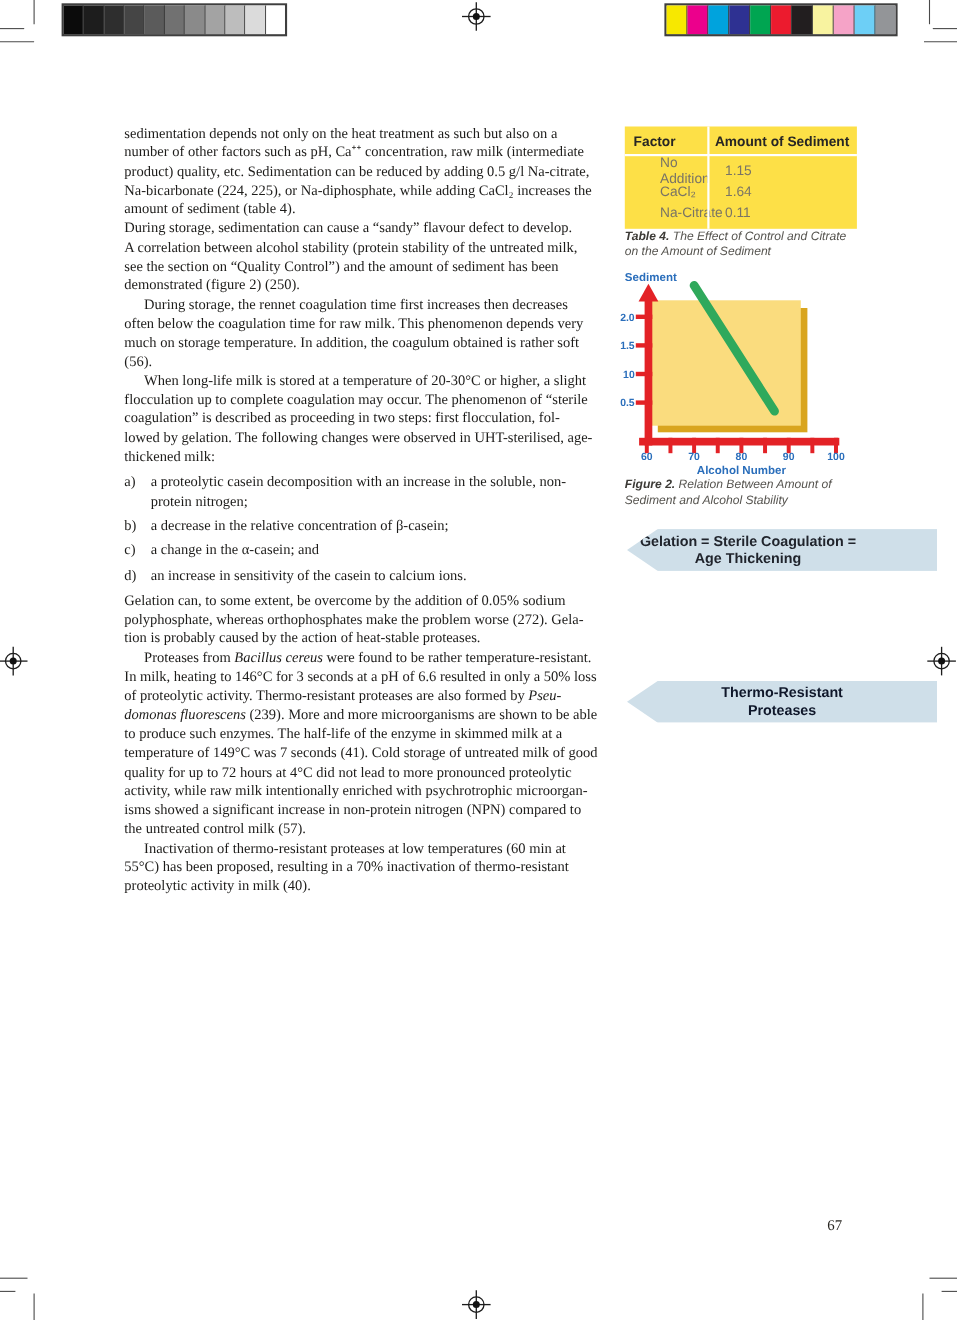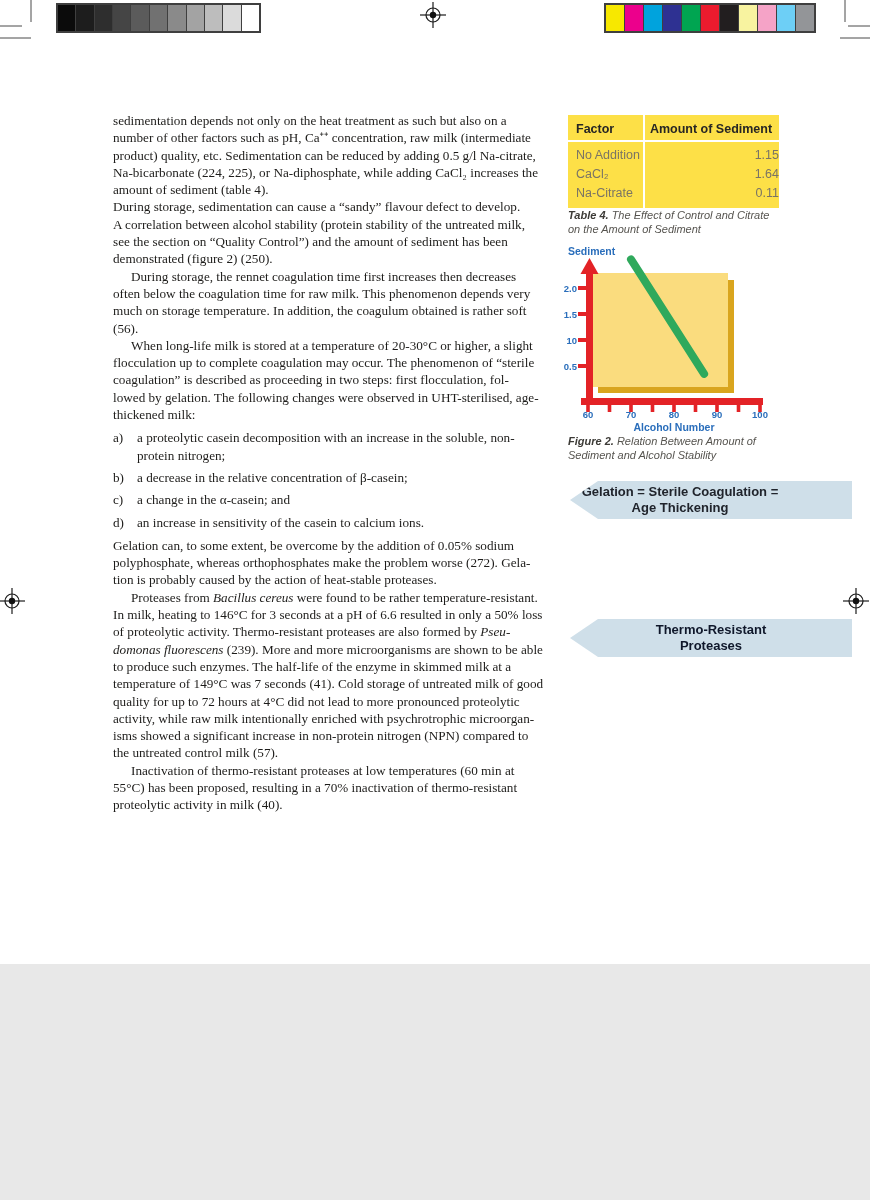--- a/index.html
+++ b/index.html
@@ -1,16 +1,16 @@
 <!DOCTYPE html>
 <html><head>
 <meta charset="utf-8">
 <style>
   html,body{margin:0;padding:0;background:#e8e8e8;}
-  .page{position:relative;width:870px;height:964px;background:#ffffff;overflow:hidden;
+  .page{position:relative;width:870px;height:1200px;background:#ffffff;overflow:hidden;
         font-family:"Liberation Serif",serif;}
   
   .strip{position:absolute;top:3px;height:30px;display:flex;border:2px solid #3f3f3f;box-sizing:border-box;}
   .strip .sw{flex:1;border-right:1px solid #3f3f3f;}
   .strip .sw:last-child{border-right:none;}
   
   .article{position:absolute;left:113px;top:112px;width:452px;
            font-size:13.2px;line-height:17.3px;color:#1d1c1a;}
   .tline{white-space:nowrap;}
   .tline.ind{padding-left:18px;}
@@ -19,23 +19,23 @@
   .litem .marker{position:absolute;left:0;top:0;}
   .listblock{margin:6px 0;}
   
   .sed-table{position:absolute;left:568px;top:115px;width:211px;height:93px;box-sizing:border-box;
              font-family:"Liberation Sans",sans-serif;}
   .sed-table .vrule{position:absolute;left:75px;top:0;bottom:0;width:2px;background:#fff;}
   .sed-table .thead{display:flex;padding-top:7px;font-weight:bold;font-size:12.5px;color:#272624;}
   .sed-table .thead .c1{width:75px;padding-left:8px;box-sizing:border-box;}
   .sed-table .thead .c2{width:136px;text-align:center;}
   .sed-table .hrule{height:2px;background:#fff;margin-top:4px;}
-  .sed-table .trow{display:flex;font-size:12.5px;color:#7a7465;height:19px;align-items:center;}
+  .sed-table .trow{display:flex;font-size:12.5px;color:#7a7465;height:19px;align-items:center;padding-left:24px;}
   .sed-table .trow .c1{width:75px;padding-left:8px;box-sizing:border-box;}
-  .sed-table .trow .c2{width:136px;text-align:right;}
+  .sed-table .trow .c2{width:136px;text-align:left;}
   .sed-table .tbody{padding-top:3px;}
   
   .cap{position:absolute;font-family:"Liberation Sans",sans-serif;font-style:italic;
        font-size:11px;line-height:13.5px;color:#56544f;}
   .cap b{color:#3d3b37;}
   
   .chart-svg{position:absolute;left:566px;top:246px;overflow:visible;}
   .tick-label{font-family:"Liberation Sans",sans-serif;font-weight:bold;font-size:9.5px;}
   .axis-label{font-family:"Liberation Sans",sans-serif;font-weight:bold;font-size:10.5px;}
   

